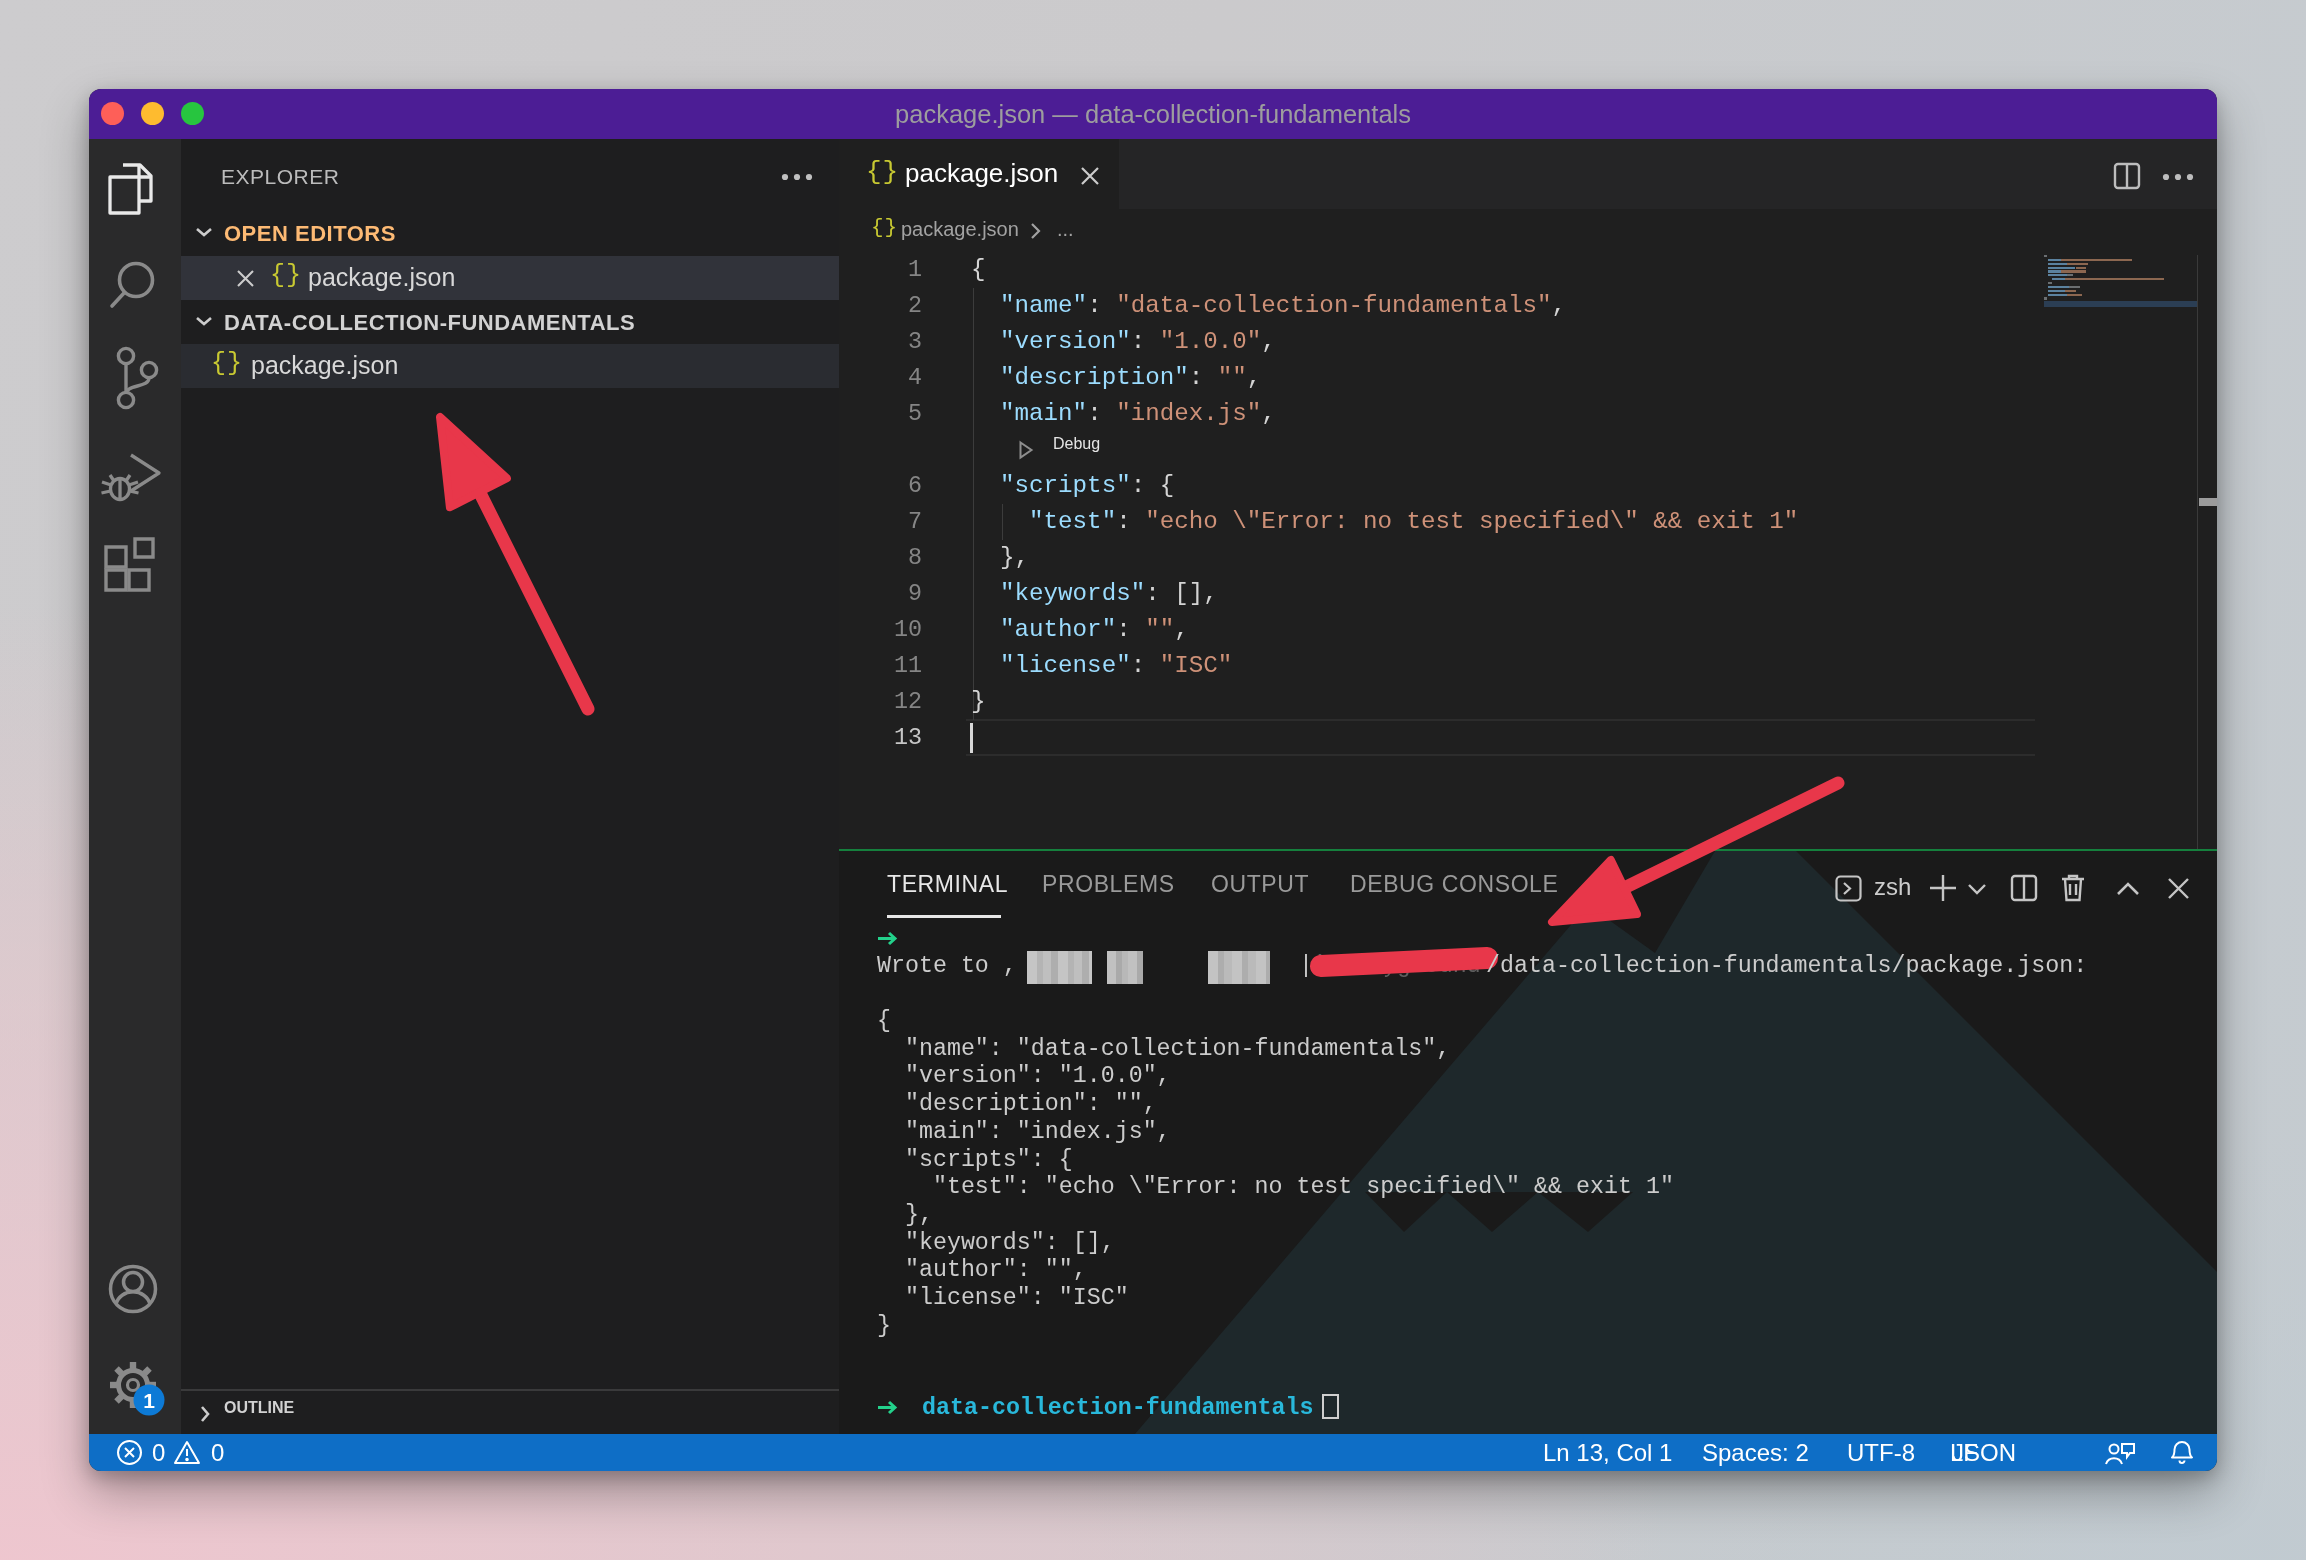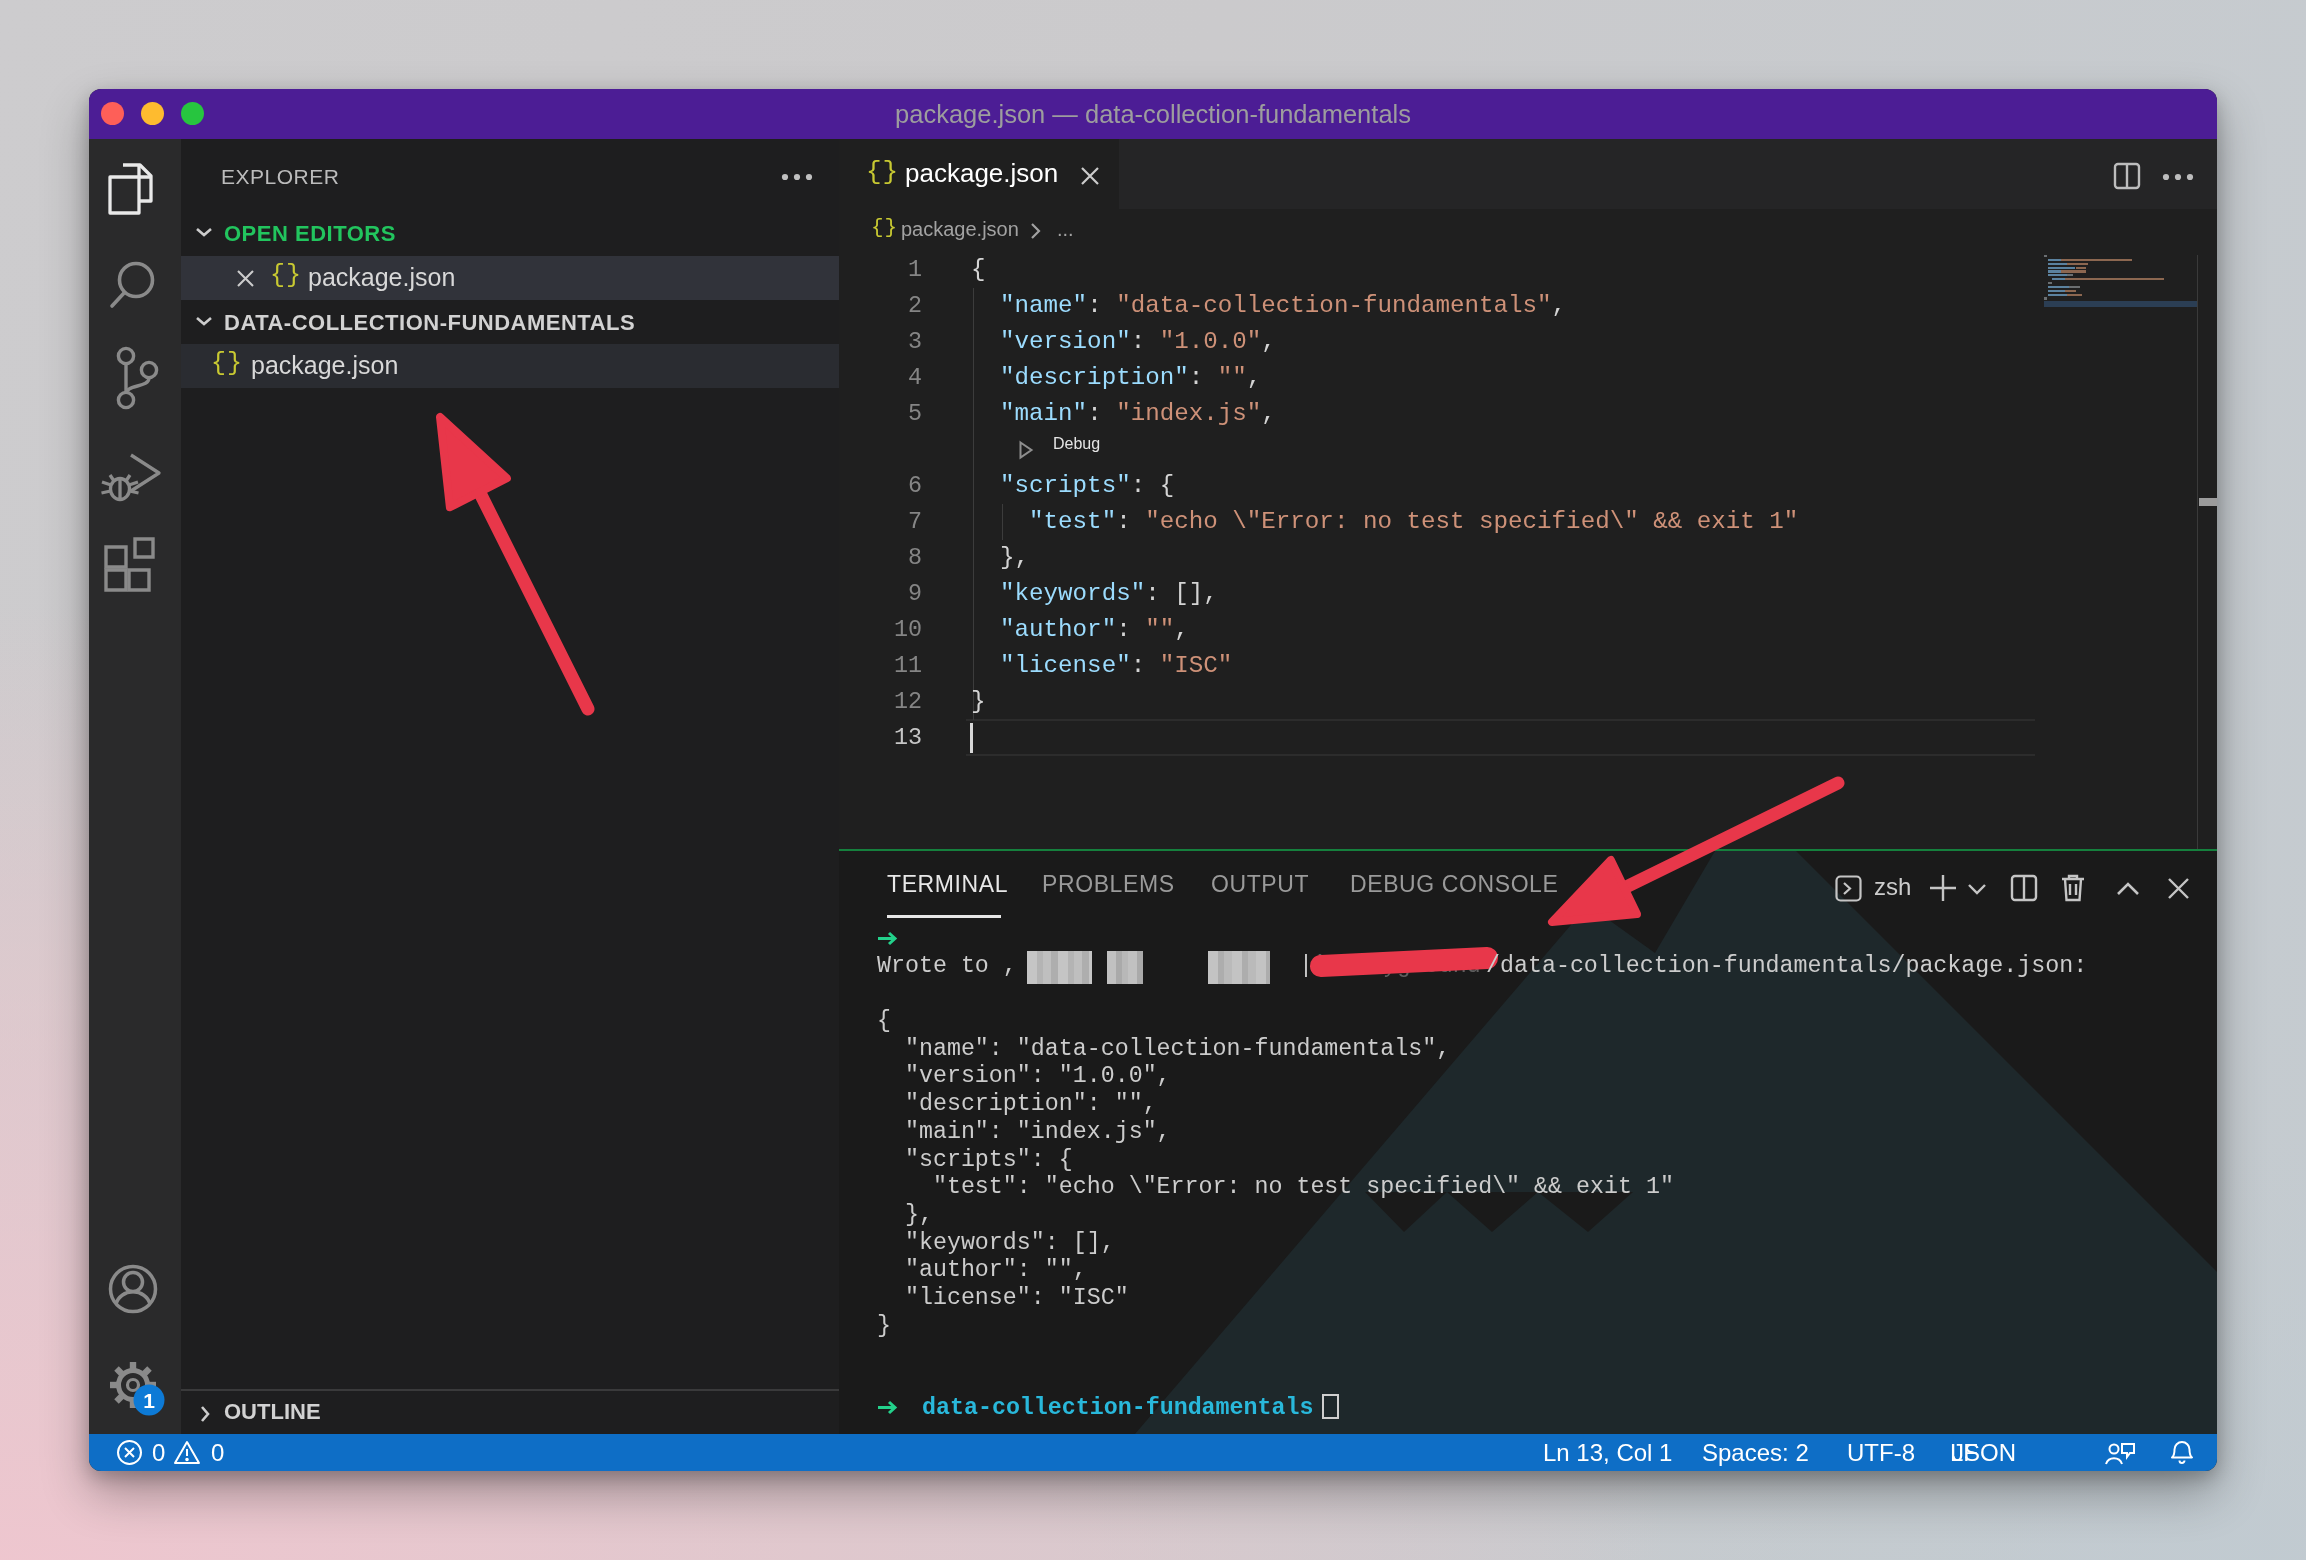--- a/index.html
+++ b/index.html
@@ -118,21 +118,21 @@
     <div class="abs" style="left:40px; top:26px; font-size:21px; letter-spacing:0.5px; color:#bcbcbc;">EXPLORER</div>
     <svg class="abs" style="left:598px; top:27px;" width="40" height="22" viewBox="0 0 40 22" fill="#c0c0c0">
       <circle cx="6" cy="11" r="3.1"></circle>
         <circle cx="18" cy="11" r="3.1"></circle>
         <circle cx="30" cy="11" r="3.1"></circle>
     </svg>
 
     <svg class="abs" style="left:14px; top:86px;" width="18" height="14" viewBox="0 0 18 14" fill="none" stroke="#cccccc" stroke-width="2.6">
         <path d="M2 4 l7 6 l7 -6"></path>
       </svg>
-    <div class="abs" style="left:43px; top:82px; font-size:22px; font-weight:bold; letter-spacing:0.5px; color:#22c55e;">OPEN EDITORS</div>
+    <div class="abs" style="left:43px; top:82px; font-size:22px; font-weight:bold; letter-spacing:0.5px; color:#fdba74;">OPEN EDITORS</div>
     <div class="abs" style="left:0; top:117px; width:658px; height:44px; background:#31333a;">
       <svg class="abs" style="left:54px; top:12px;" width="21" height="21" viewBox="0 0 21 21" stroke="#cccccc" stroke-width="2.1">
           <path d="M3 3 L18 18 M18 3 L3 18"></path>
         </svg>
       <div class="abs mono" style="left:89px; top:5px; font-size:25px; color:#c8c932; letter-spacing:1px;">{}</div>
       <div class="abs" style="left:127px; top:7px; font-size:25px; color:#d8d8d8;">package.json</div>
     </div>
 
     <svg class="abs" style="left:14px; top:175px;" width="18" height="14" viewBox="0 0 18 14" fill="none" stroke="#cccccc" stroke-width="2.6">
         <path d="M2 4 l7 6 l7 -6"></path>
@@ -140,21 +140,21 @@
     <div class="abs" style="left:43px; top:171px; font-size:22px; font-weight:bold; color:#d2d2d2; letter-spacing:0.5px;">DATA-COLLECTION-FUNDAMENTALS</div>
     <div class="abs" style="left:0; top:205px; width:658px; height:44px; background:#2a2c31;">
       <div class="abs mono" style="left:30px; top:5px; font-size:25px; color:#c8c932; letter-spacing:1px;">{}</div>
       <div class="abs" style="left:70px; top:7px; font-size:25px; color:#d8d8d8;">package.json</div>
     </div>
 
     <div class="abs" style="left:0; top:1250px; width:658px; height:1.5px; background:#3a3a3b;"></div>
     <svg class="abs" style="left:17px; top:1266px;" width="14" height="18" viewBox="0 0 14 18" fill="none" stroke="#cccccc" stroke-width="2.6">
         <path d="M4 2 l6 7 l-6 7"></path>
       </svg>
-    <div class="abs" style="left:43px; top:1260px; font-size:22px; font-weight:bold; color:#d2d2d2;">OUTLINE</div>
+    <div class="abs" style="left:43px; top:1260px; font-size:16px; font-weight:bold; color:#d2d2d2;">OUTLINE</div>
   </div>
   <div class="tabstrip" id="tabstrip">
     <div class="tab-active">
       <div class="abs mono" style="left:27px; top:18px; font-size:26px; color:#c8c932; letter-spacing:1px;">{}</div>
       <div class="abs" style="left:66px; top:19px; font-size:26px; color:#ffffff;">package.json</div>
       <svg class="abs" style="left:240px; top:26px;" width="22" height="22" viewBox="0 0 22 22" stroke="#cccccc" stroke-width="2.2">
           <path d="M3 3 L19 19 M19 3 L3 19"></path>
         </svg>
     </div>
     <svg class="abs" style="left:1274px; top:23px;" width="28" height="28" viewBox="0 0 28 28" fill="none" stroke="#bdbdbd" stroke-width="2.4">

